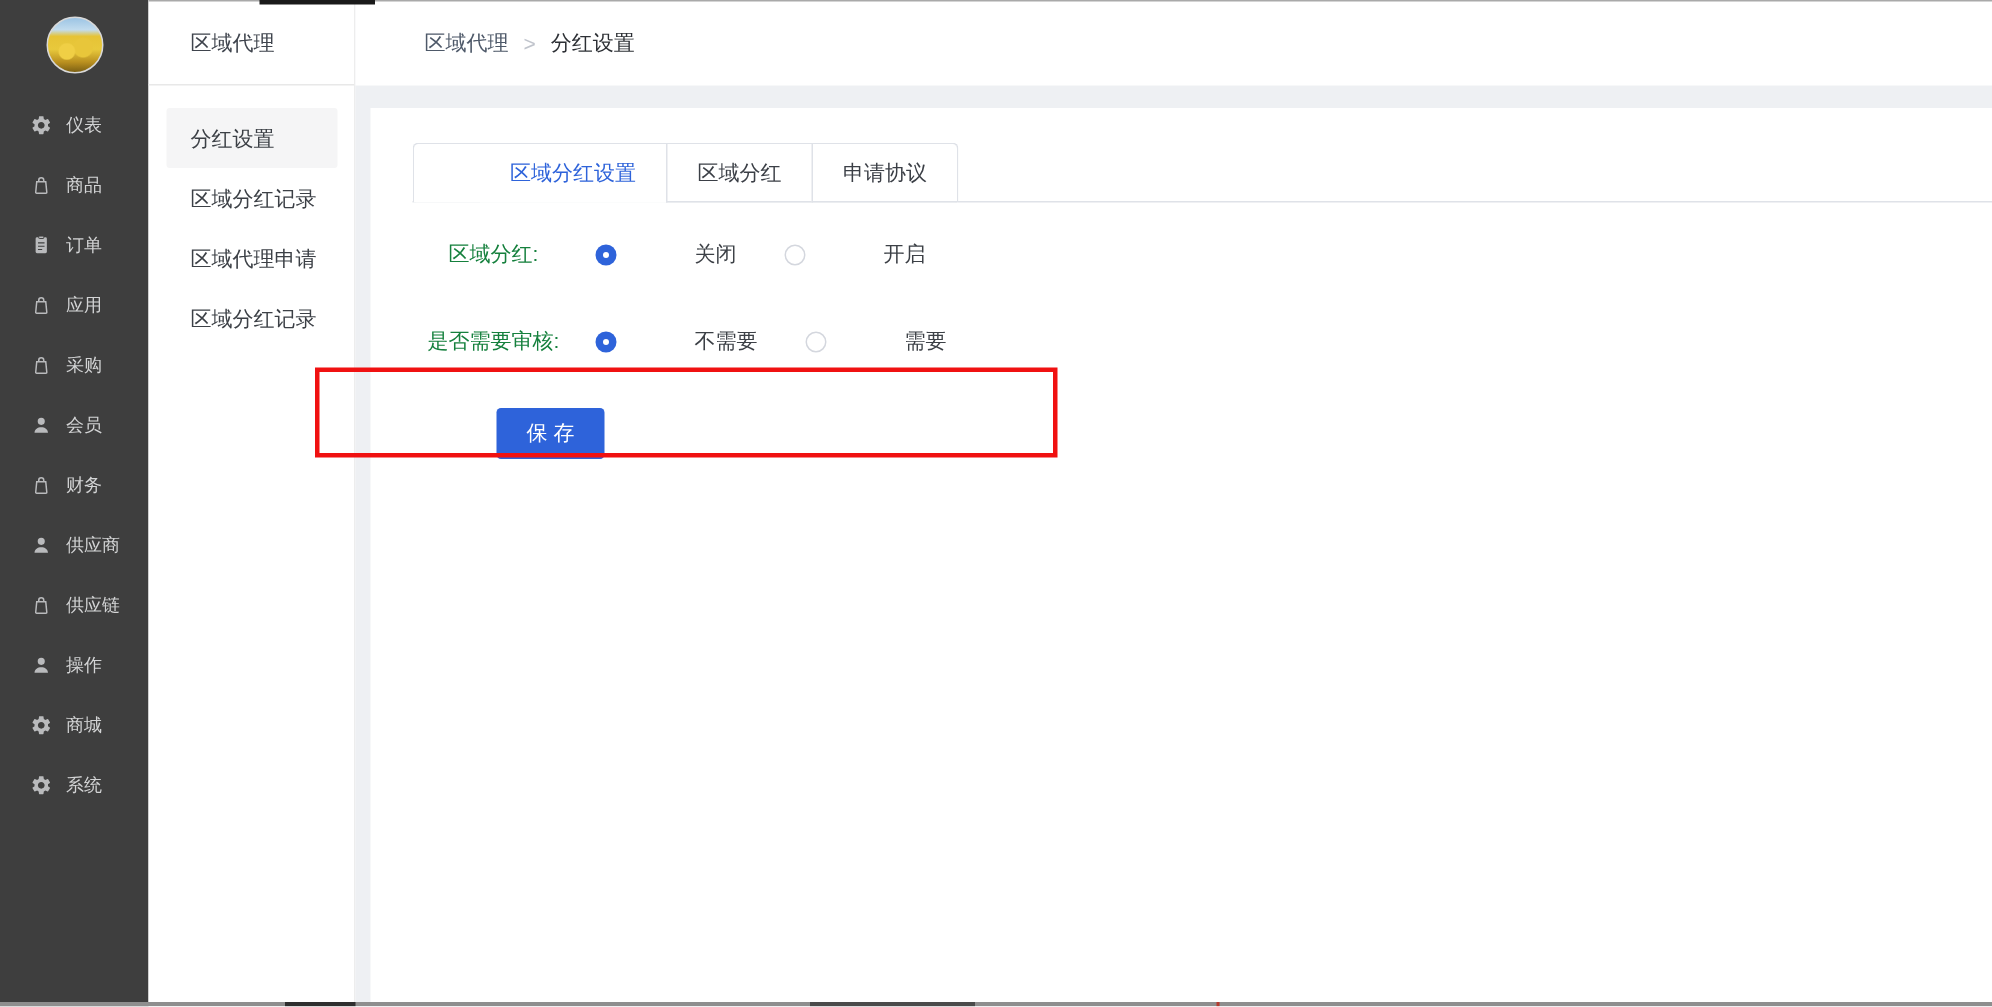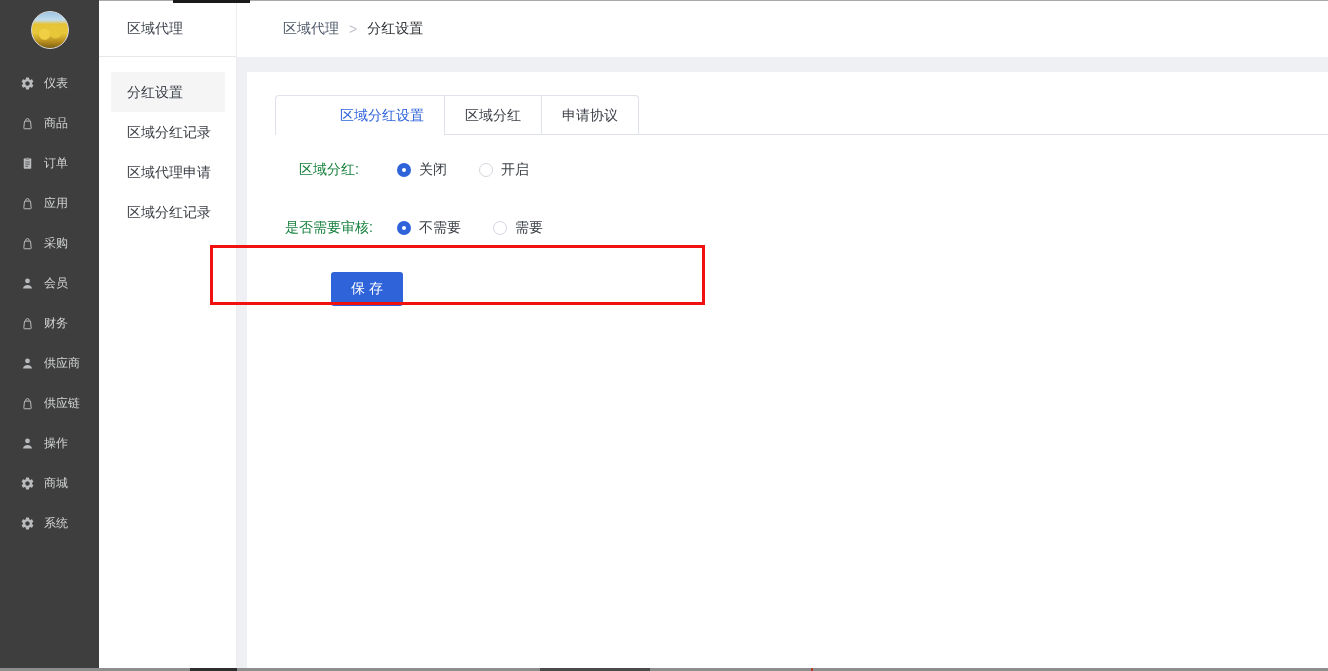--- a/index.html
+++ b/index.html
@@ -38,21 +38,21 @@
 
   .tabs-row { border-bottom:1px solid #dfe2e8; display:flex; }
   .tab-group { display:inline-flex; border:1px solid #dfe2e8; border-bottom:none; border-radius:4px 4px 0 0; background:#fff; margin-bottom:-1px;padding-left:44px; }
   .tab { height:39px; line-height:39px; padding:0 20px; font-size:14px; color:#3b3f46; cursor:pointer; border-bottom:1px solid #dfe2e8; white-space:nowrap; }
   .tab + .tab { border-left:1px solid #dfe2e8; }
   .tab.active { color:#2e63da; border-bottom-color:#fff; }
 
   .form { margin-top:21px; }
   .form-row { height:28px; display:flex; align-items:center; margin-bottom:30px; font-size:14px; }
   .form-label { width:108px; text-align:center; margin-right:14px; color:#15803d; white-space:nowrap; }
-  .radio-option { display:flex; align-items:center; margin-right:32px; cursor:pointer; }
+  .radio-option { display:flex; align-items:center; margin-right:32px; cursor:pointer;gap:44px; }
   .radio-circle { width:14px; height:14px; border-radius:50%; position:relative; flex:0 0 auto; }
   .radio-circle.on { background:#2e63da; }
   .radio-circle.on::after { content:""; position:absolute; left:5px; top:5px; width:4px; height:4px; border-radius:50%; background:#fff; }
   .radio-circle.off { background:#fff; border:1px solid #d4d7de; }
   .radio-text { margin-left:8px; color:#3c4046; }
 
   .save-btn { margin:27px 0 0 56px; width:72px; height:34px; border:none; border-radius:3px; background:#2e63da; color:#fff; font-size:14px; font-family:inherit; cursor:pointer; display:block; }
 
   
   .annotation-rect { position:absolute; left:210px; top:245px; width:495px; height:60px; border:3px solid #f01111; z-index:40; pointer-events:none; }

